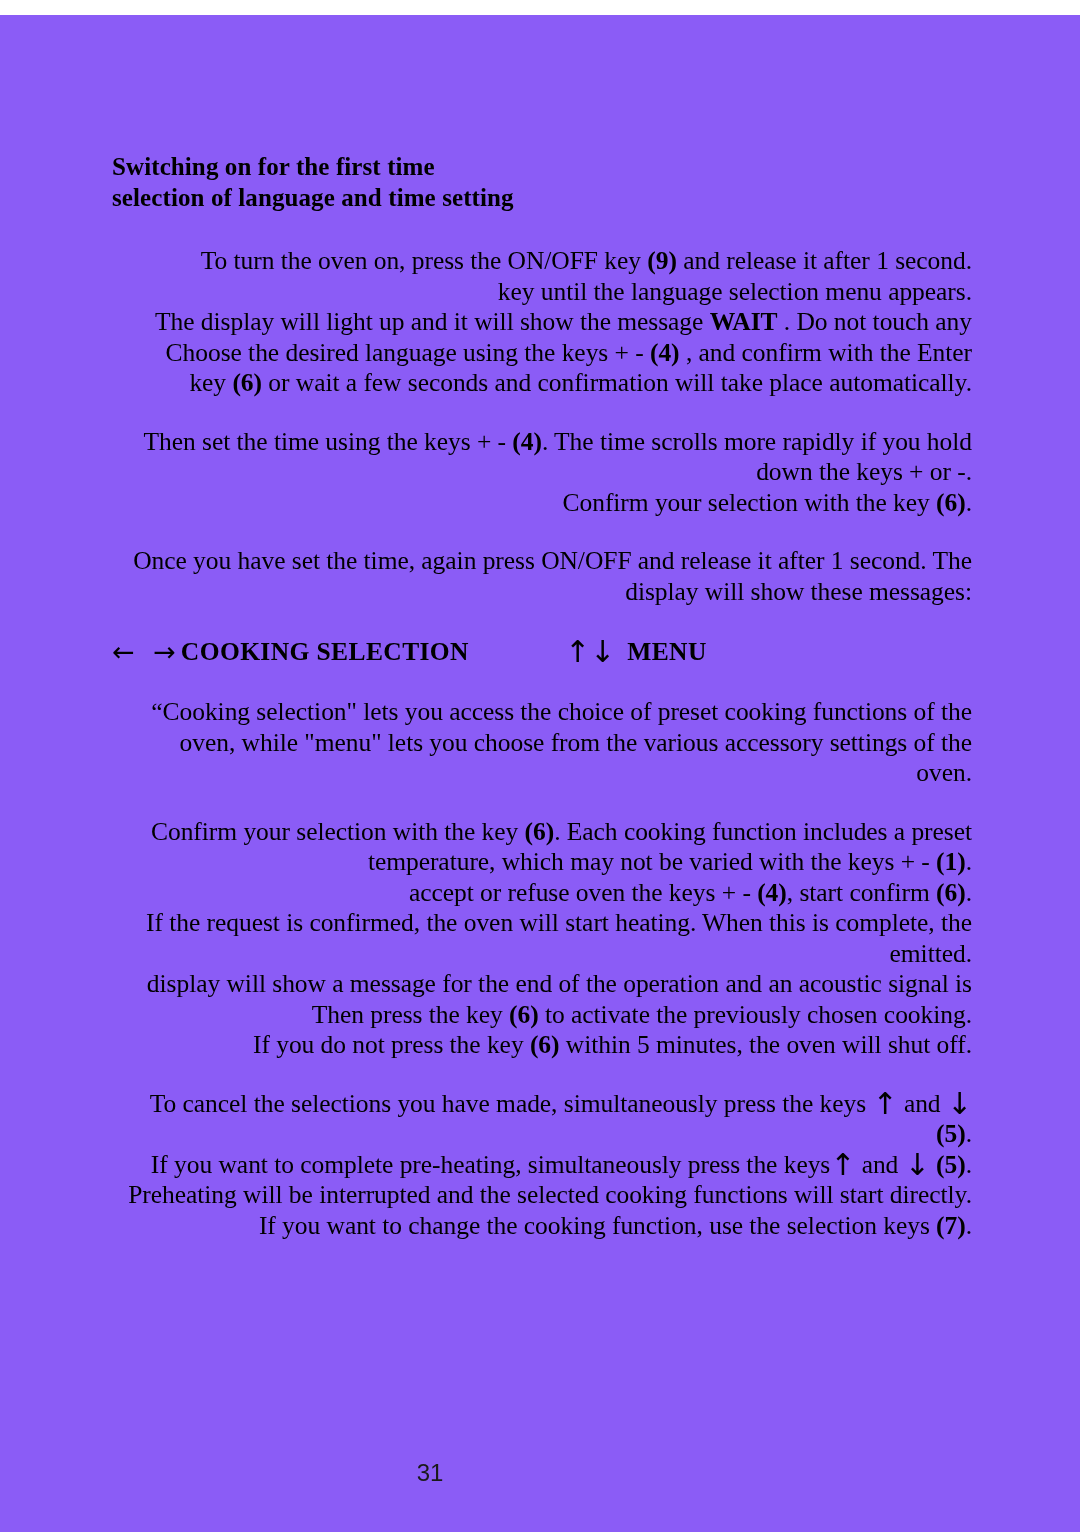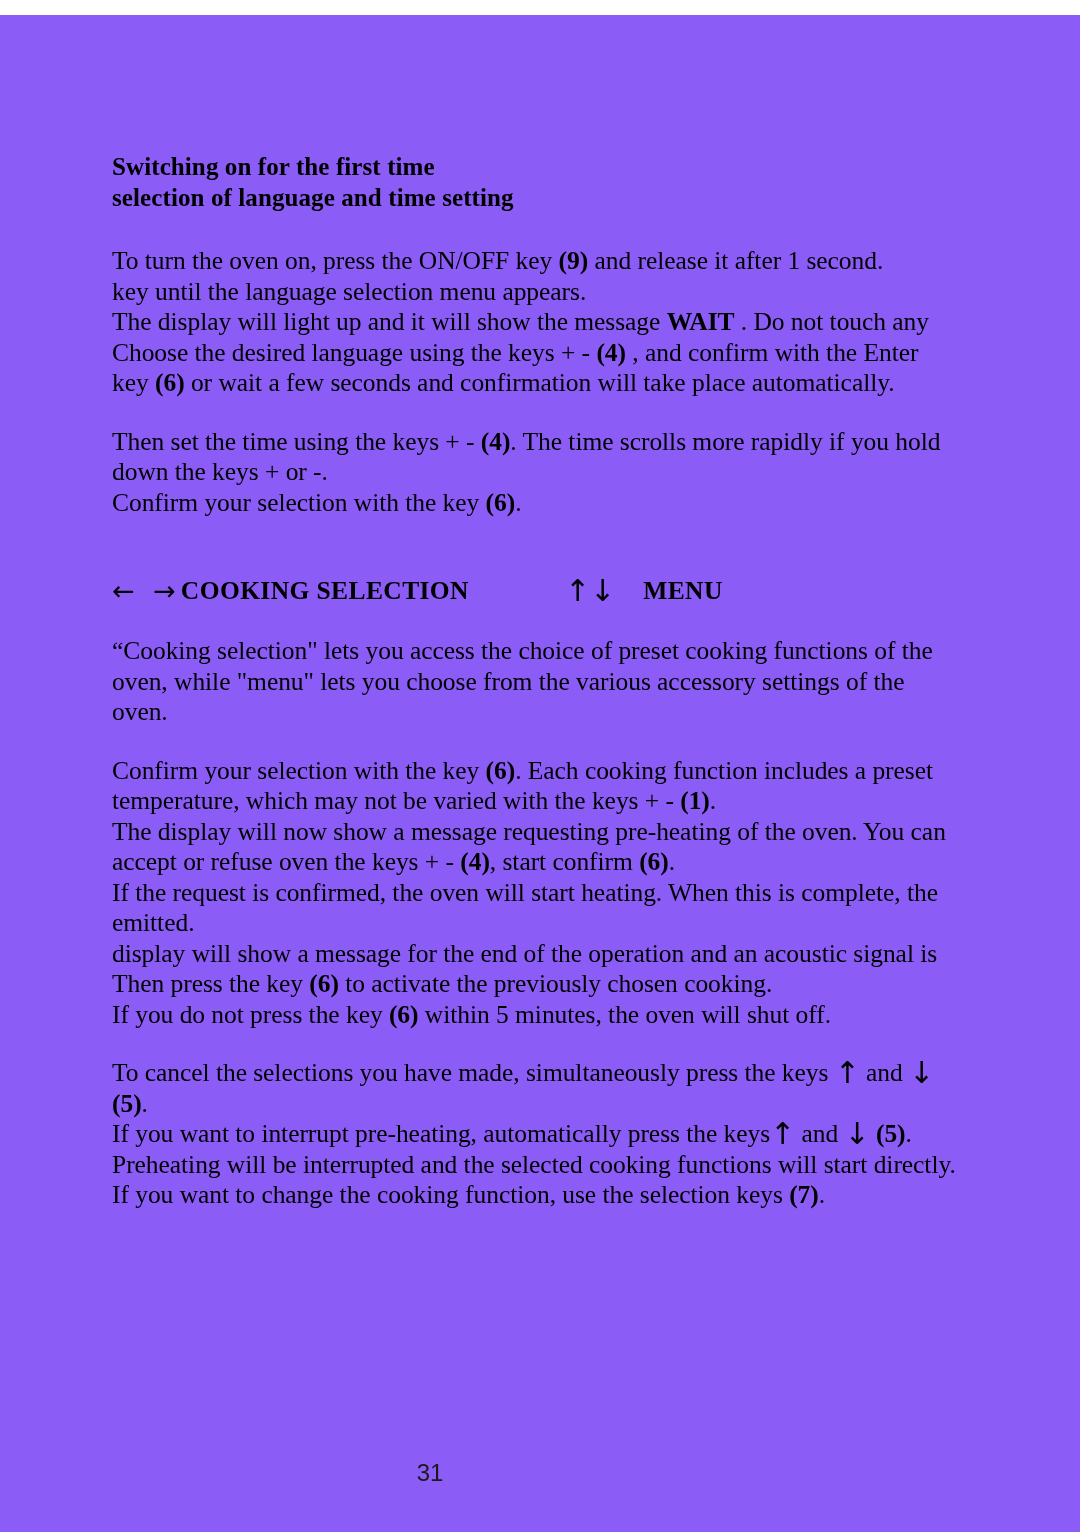--- a/index.html
+++ b/index.html
@@ -40,21 +40,21 @@
   }
   .heading div { white-space: nowrap; }
 
   
   .para {
     font-size: 25.5px;
     line-height: 30.5px;
     text-align: left;
     letter-spacing: -0.05px;
   }
-  .para .ln { display: block; white-space: nowrap; }
+  .para .ln { display: block; white-space: nowrap; text-align: right; }
   .b { font-weight: bold; }
 
   .gap-lg { height: 33px; }
   .gap-md { height: 28px; }
 
   
   .display-line {
     font-weight: bold;
     font-size: 25.5px;
     line-height: 34px;
@@ -133,59 +133,62 @@
     <div class="gap-md"></div>
 
     <div class="para">
       <span class="ln"><span>Then set the time using the keys + - </span><span class="b">(4)</span><span>. The time scrolls more rapidly if you hold</span></span>
       <span class="ln">down the keys + or -.</span>
       <span class="ln"><span>Confirm your selection with the key </span><span class="b">(6)</span><span>.</span></span>
     </div>
 
     <div class="gap-md"></div>
 
+    <div class="para">
+      <span class="ln">Once you have set the time, again press ON/OFF and release it after 1 second. The</span>
+      <span class="ln">display will show these messages:</span>
+    </div>
 
     <div class="gap-md"></div>
 
     <div class="display-line">
       <span class="arrow-block">← →</span>
       <span class="display-label">COOKING SELECTION</span>
       <span class="spacer-mid"></span>
       <span class="arrow-thin-pair">↑↓</span>
-      <span class="display-label" style="margin-left:28px;">MENU</span>
+      <span class="display-label" style="margin-left:12px;">MENU</span>
     </div>
 
     <div class="gap-md"></div>
 
     <div class="para">
       <span class="ln">“Cooking selection" lets you access the choice of preset cooking functions of the</span>
       <span class="ln">oven, while "menu" lets you choose from the various accessory settings of the</span>
       <span class="ln">oven.</span>
     </div>
 
     <div class="gap-md"></div>
 
     <div class="para">
       <span class="ln"><span>Confirm your selection with the key </span><span class="b">(6)</span><span>. Each cooking function includes a preset</span></span>
       <span class="ln"><span>temperature, which may not be varied with the keys + - </span><span class="b">(1)</span><span>.</span></span>
-      <span class="ln">The display will now show a message requesting pre-heating of the oven. You can</span>
       <span class="ln"><span>accept or refuse oven the keys + - </span><span class="b">(4)</span><span>, start confirm </span><span class="b">(6)</span><span>.</span></span>
       <span class="ln">If the request is confirmed, the oven will start heating. When this is complete, the</span>
       <span class="ln">emitted.</span>
       <span class="ln">display will show a message for the end of the operation and an acoustic signal is</span>
       <span class="ln"><span>Then press the key </span><span class="b">(6)</span><span> to activate the previously chosen cooking.</span></span>
       <span class="ln"><span>If you do not press the key </span><span class="b">(6)</span><span> within 5 minutes, the oven will shut off.</span></span>
     </div>
 
     <div class="gap-md"></div>
 
     <div class="para">
       <span class="ln"><span>To cancel the selections you have made, simultaneously press the keys </span><span class="arrow-thin">↑</span><span> and </span><span class="arrow-thin">↓</span></span>
       <span class="ln"><span class="b">(5)</span><span>.</span></span>
-      <span class="ln"><span>If you want to interrupt pre-heating, automatically press the keys</span><span class="arrow-thin">↑</span><span> and </span><span class="arrow-thin">↓</span><span> </span><span class="b">(5)</span><span>.</span></span>
+      <span class="ln"><span>If you want to complete pre-heating, simultaneously press the keys</span><span class="arrow-thin">↑</span><span> and </span><span class="arrow-thin">↓</span><span> </span><span class="b">(5)</span><span>.</span></span>
       <span class="ln">Preheating will be interrupted and the selected cooking functions will start directly.</span>
       <span class="ln"><span>If you want to change the cooking function, use the selection keys </span><span class="b">(7)</span><span>.</span></span>
     </div>
 
   </div>
 
   <div class="page-number">31</div>
 
 </div>
 

